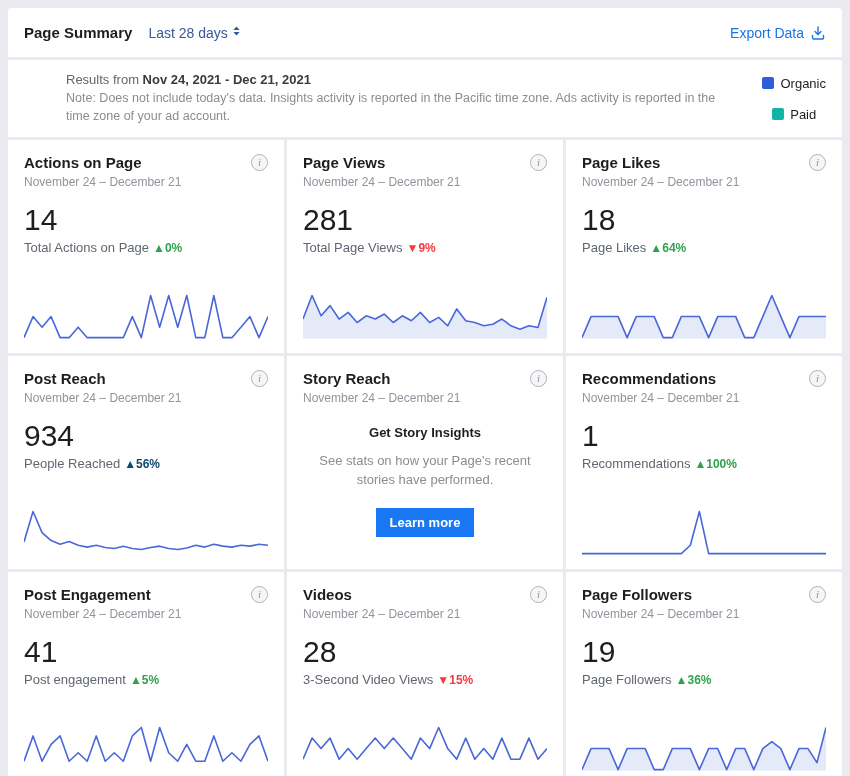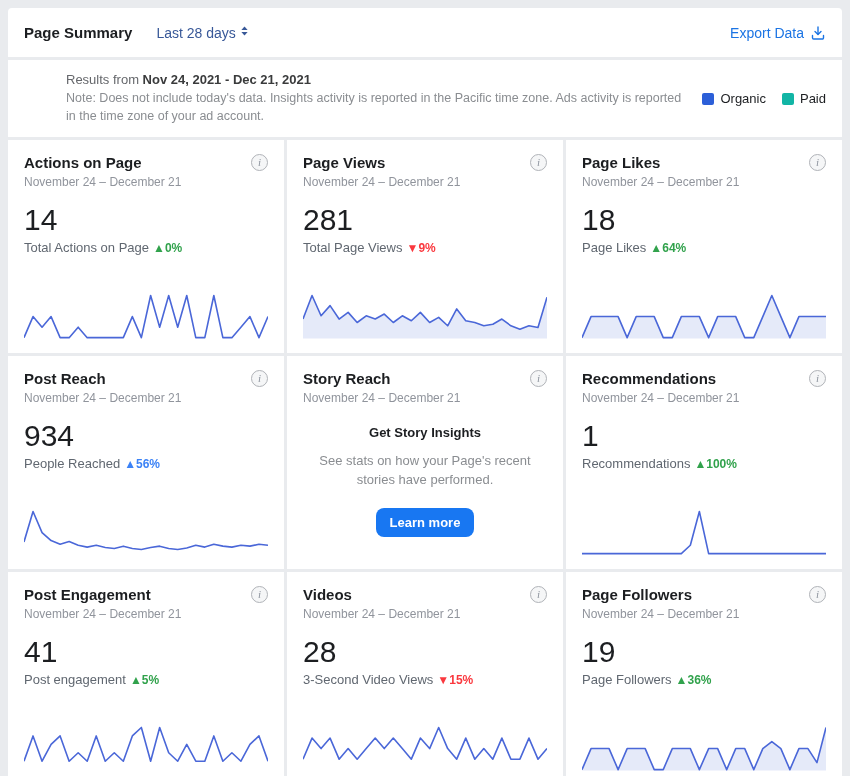--- a/index.html
+++ b/index.html
@@ -12,37 +12,37 @@
   }
   .section { background: #fff; }
   
   .topbar {
     display: flex; align-items: center; justify-content: space-between;
     padding: 16px 16px; border-radius: 4px 4px 0 0; margin-bottom: 3px;
   }
   .topbar-left { display: flex; align-items: center; }
   .page-title { font-size: 15px; font-weight: 700; }
   .range-select {
-    margin-left: 24px; font-size: 14px; color: #385898; cursor: pointer;
+    margin-left: 16px; font-size: 14px; color: #385898; cursor: pointer;
     display: inline-flex; align-items: flex-start; gap: 4px;
   }
   .export-link {
     font-size: 14px; color: #1b74e4; cursor: pointer; text-decoration: none;
     display: inline-flex; align-items: center; gap: 6px;
   }
   
   .metabar {
     display: flex; justify-content: space-between; align-items: center;
     padding: 12px 16px; margin-bottom: 3px;
   }
   .meta-text { max-width: 660px; margin-left: 42px; }
   .results-line { font-size: 13px; color: #65676b; margin-bottom: 3px; }
   .results-line b { color: #3a3b3c; font-weight: 700; }
   .note { font-size: 12.5px; color: #8a8d91; line-height: 1.4; }
-  .legend { display: flex; align-items: center; gap: 16px; white-space: nowrap; padding-left: 14px; }
+  .legend { display: flex; align-items: center; gap: 16px; white-space: nowrap; padding-left: 14px; flex-direction: column; }
   .legend-item { display: inline-flex; align-items: center; gap: 6px; font-size: 13px; color: #1c1e21; }
   .swatch { width: 12px; height: 12px; border-radius: 2px; display: inline-block; }
   
   .grid {
     display: grid; grid-template-columns: repeat(3, 1fr); gap: 3px;
   }
   .card {
     background: #fff; min-height: 213px; padding: 14px 16px 13px;
     display: flex; flex-direction: column;
   }
@@ -60,21 +60,21 @@
   .card-metric { font-size: 13px; color: #606770; margin-top: 3px; }
   .delta { font-weight: 700; font-size: 12px; margin-left: 4px; }
   .spark { margin-top: auto; height: 56px; width: 100%; padding-top: 6px; }
   .spark svg { display: block; }
   
   .story-body { text-align: center; padding: 10px 14px 0; display: flex; flex-direction: column; align-items: center; }
   .story-heading { font-size: 13px; font-weight: 700; margin-top: 10px; color: #1c1e21; }
   .story-text { font-size: 13px; color: #8a8d91; margin-top: 12px; line-height: 1.45; max-width: 230px; }
   .learn-btn {
     margin-top: 18px; background: #1877f2; color: #fff; border: none;
-    border-radius: 8px; padding: 7px 14px; font-size: 13px; font-weight: 700;
+    border-radius: 0; padding: 7px 14px; font-size: 13px; font-weight: 700;
     cursor: pointer; font-family: inherit;
   }
 </style>
 </head>
 <body>
 
 <div class="section topbar">
   <div class="topbar-left">
     <span class="page-title">Page Summary</span>
     <span class="range-select">
@@ -178,21 +178,21 @@
   <div class="card">
     <div class="card-head">
       <div>
         <div class="card-title">Post Reach</div>
         <div class="card-dates">November 24 – December 21</div>
       </div>
       <span class="info">i</span>
     </div>
     <div class="card-value">934</div>
     <div class="card-metric">
-      <span>People Reached</span><span class="delta" style="color:#3b82f6">▲56%</span>
+      <span>People Reached</span><span class="delta" style="color:#0c4a6e">▲56%</span>
     </div>
     <div class="spark">
         <svg viewBox="0 0 100 32" preserveAspectRatio="none" style="width: 100%; height: 100%;">
           <polyline points="0.0,23.0 3.7,3.5 7.4,17.0 11.1,22.1 14.8,24.5 18.5,22.7 22.2,25.1 25.9,26.3 29.6,25.1 33.3,26.6 37.0,27.2 40.7,25.7 44.4,27.2 48.1,27.8 51.9,26.6 55.6,25.7 59.3,27.2 63.0,27.8 66.7,26.9 70.4,25.1 74.1,26.3 77.8,24.5 81.5,25.7 85.2,26.3 88.9,25.1 92.6,25.7 96.3,24.5 100.0,25.1" fill="none" stroke="#4a67d8" stroke-width="1.6" stroke-linejoin="round" vector-effect="non-scaling-stroke"></polyline>
         </svg>
       </div>
   </div>
 
   <div class="card">
     <div class="card-head">

